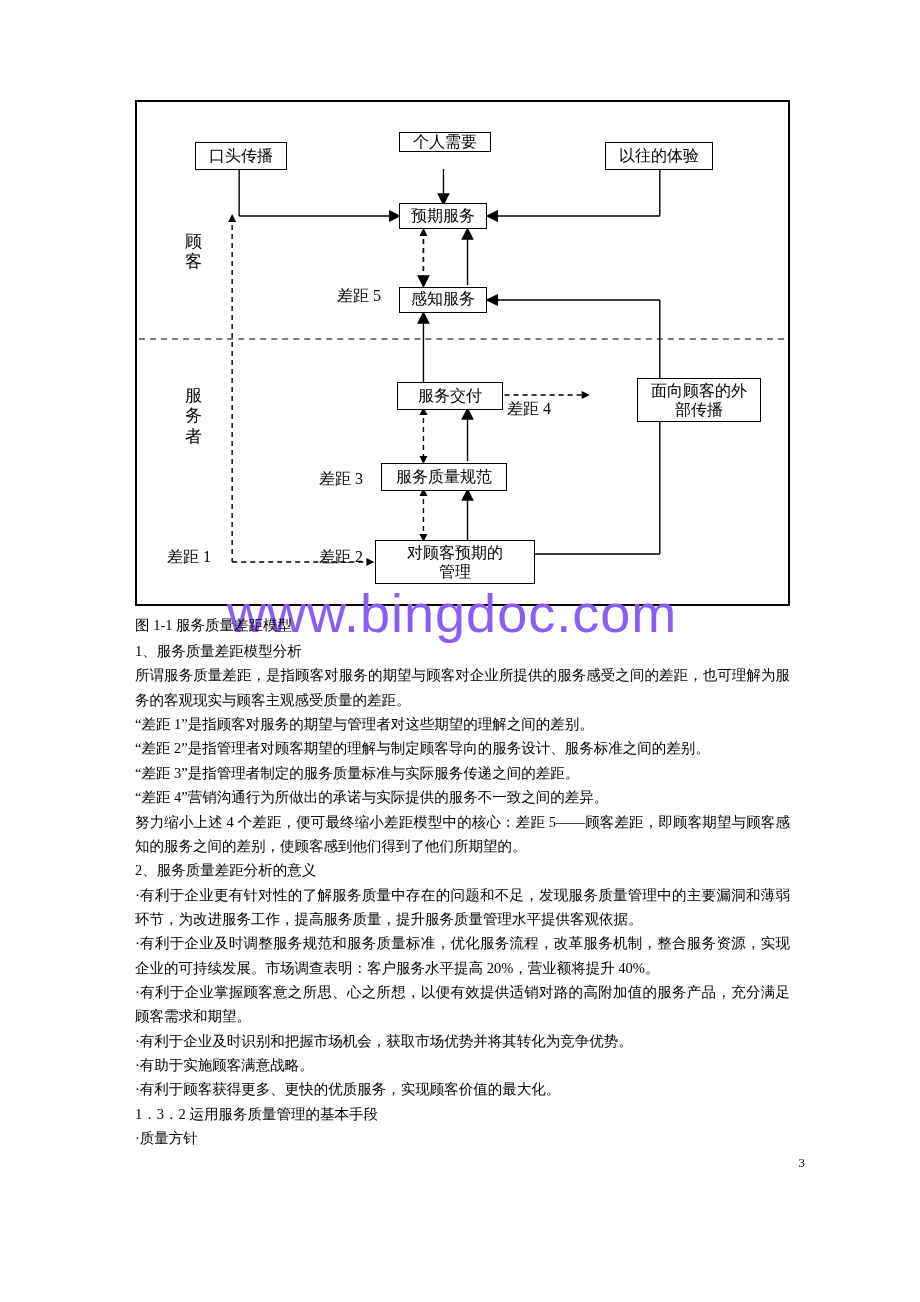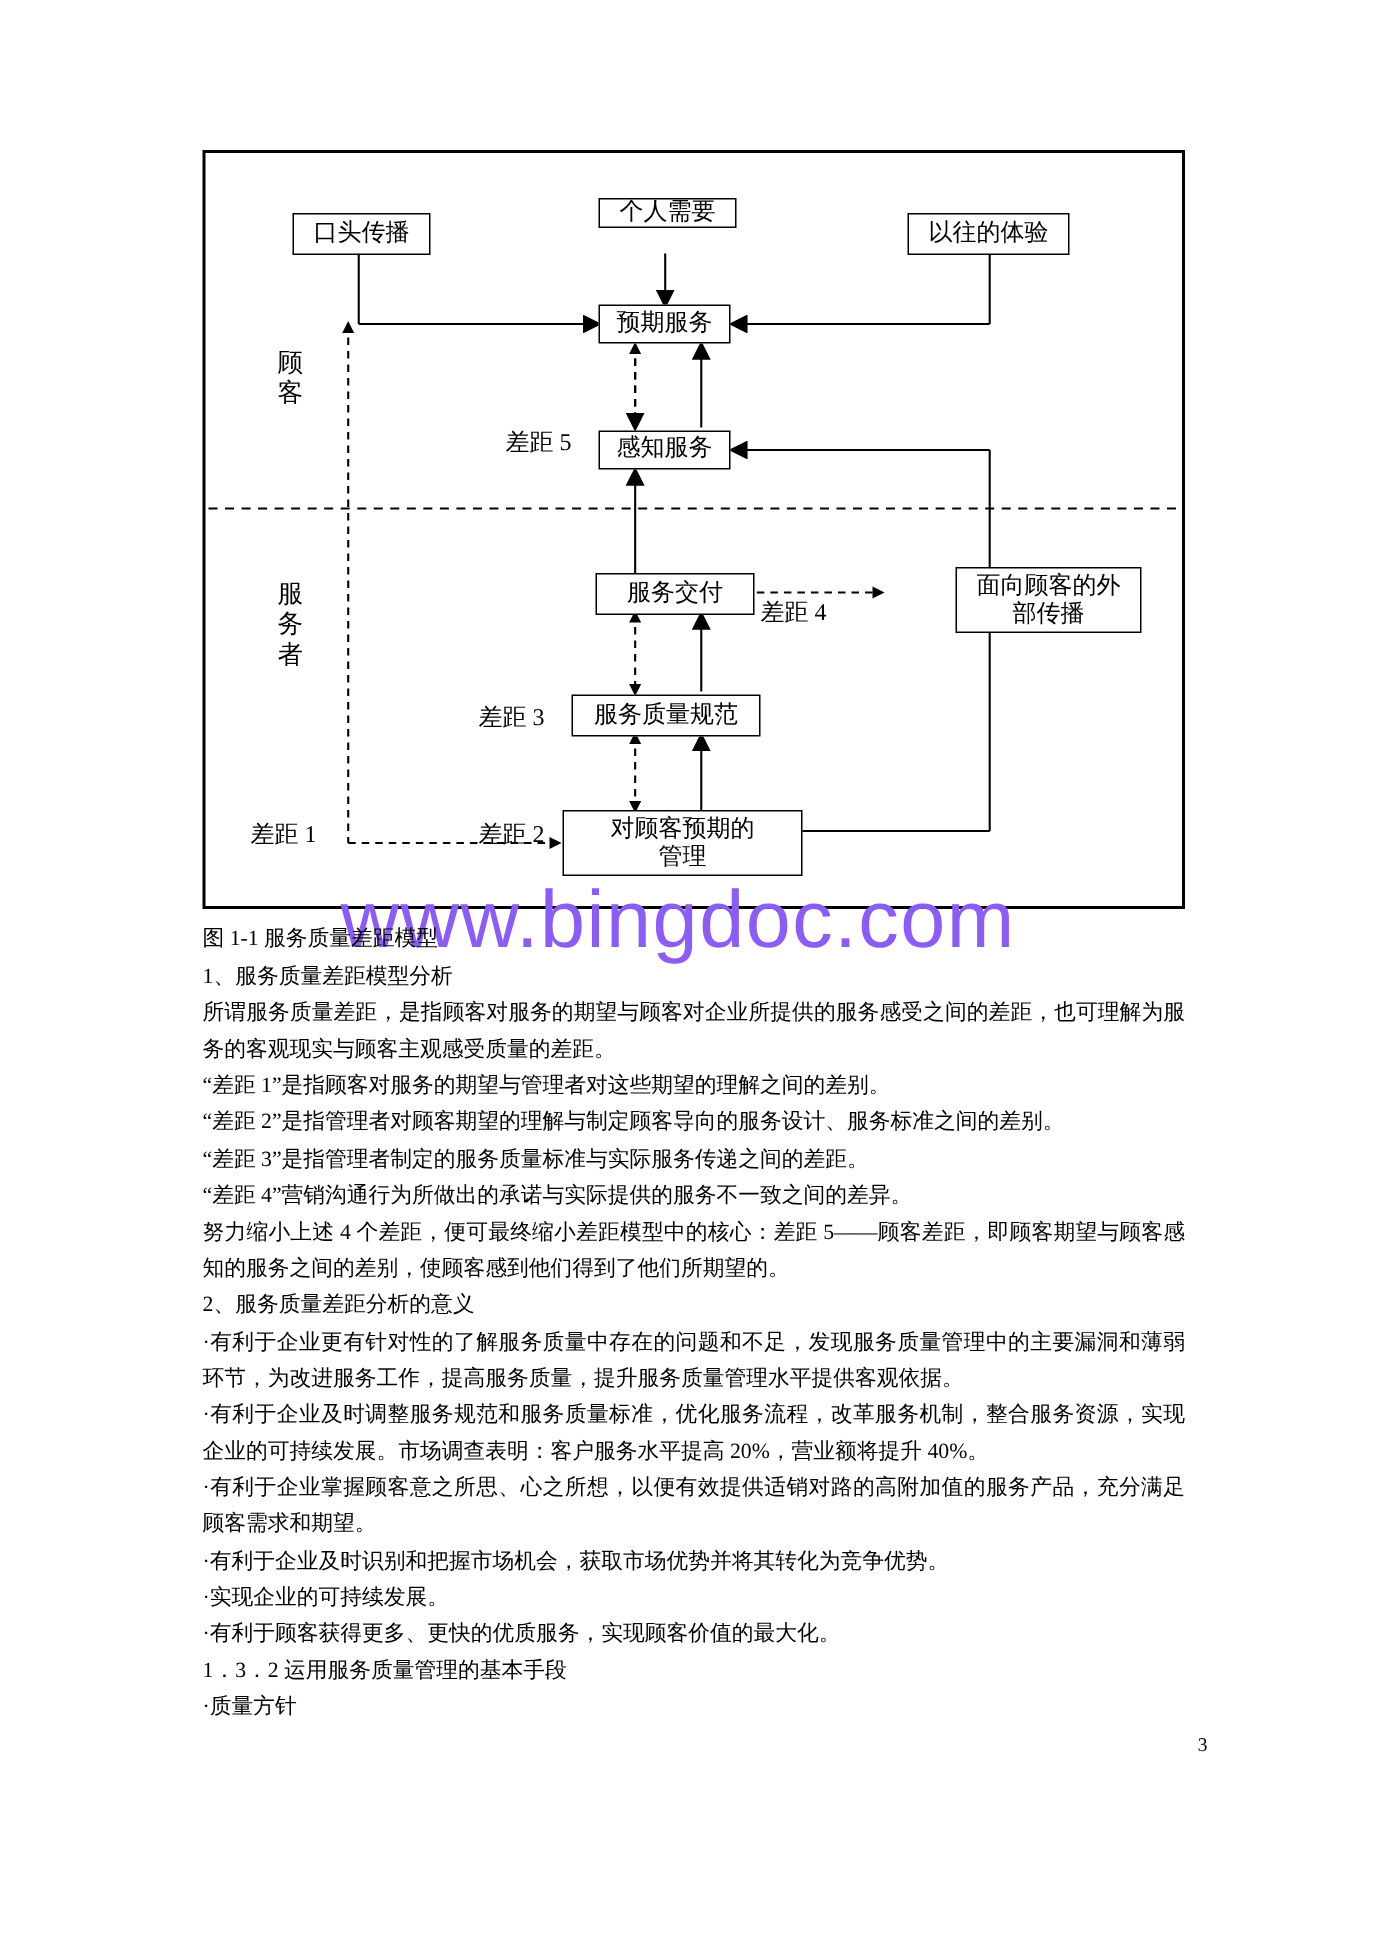--- a/index.html
+++ b/index.html
@@ -202,21 +202,21 @@
     <p>“差距 1”是指顾客对服务的期望与管理者对这些期望的理解之间的差别。</p>
     <p>“差距 2”是指管理者对顾客期望的理解与制定顾客导向的服务设计、服务标准之间的差别。</p>
     <p>“差距 3”是指管理者制定的服务质量标准与实际服务传递之间的差距。</p>
     <p>“差距 4”营销沟通行为所做出的承诺与实际提供的服务不一致之间的差异。</p>
     <p>努力缩小上述 4 个差距，便可最终缩小差距模型中的核心：差距 5——顾客差距，即顾客期望与顾客感知的服务之间的差别，使顾客感到他们得到了他们所期望的。</p>
     <p>2、服务质量差距分析的意义</p>
     <p>·有利于企业更有针对性的了解服务质量中存在的问题和不足，发现服务质量管理中的主要漏洞和薄弱环节，为改进服务工作，提高服务质量，提升服务质量管理水平提供客观依据。</p>
     <p>·有利于企业及时调整服务规范和服务质量标准，优化服务流程，改革服务机制，整合服务资源，实现企业的可持续发展。市场调查表明：客户服务水平提高 20%，营业额将提升 40%。</p>
     <p>·有利于企业掌握顾客意之所思、心之所想，以便有效提供适销对路的高附加值的服务产品，充分满足顾客需求和期望。</p>
     <p>·有利于企业及时识别和把握市场机会，获取市场优势并将其转化为竞争优势。</p>
-    <p>·实现企业的可持续发展。</p>
+    <p>·有助于实施顾客满意战略。</p>
     <p>·有利于顾客获得更多、更快的优质服务，实现顾客价值的最大化。</p>
     <p>1．3．2 运用服务质量管理的基本手段</p>
     <p>·质量方针</p>
   </div>
 
 </div>
 
 <div class="page-num">3</div>
 
 </body></html>

